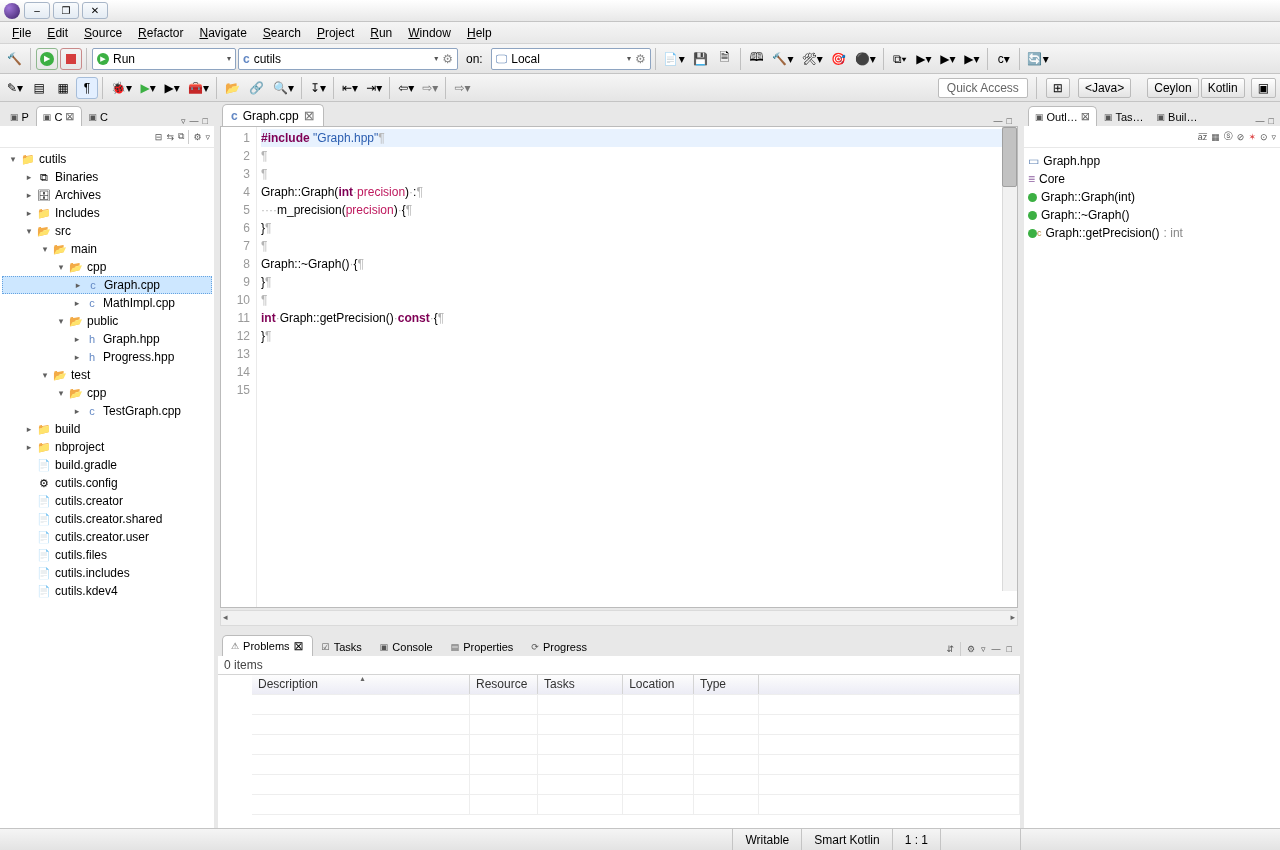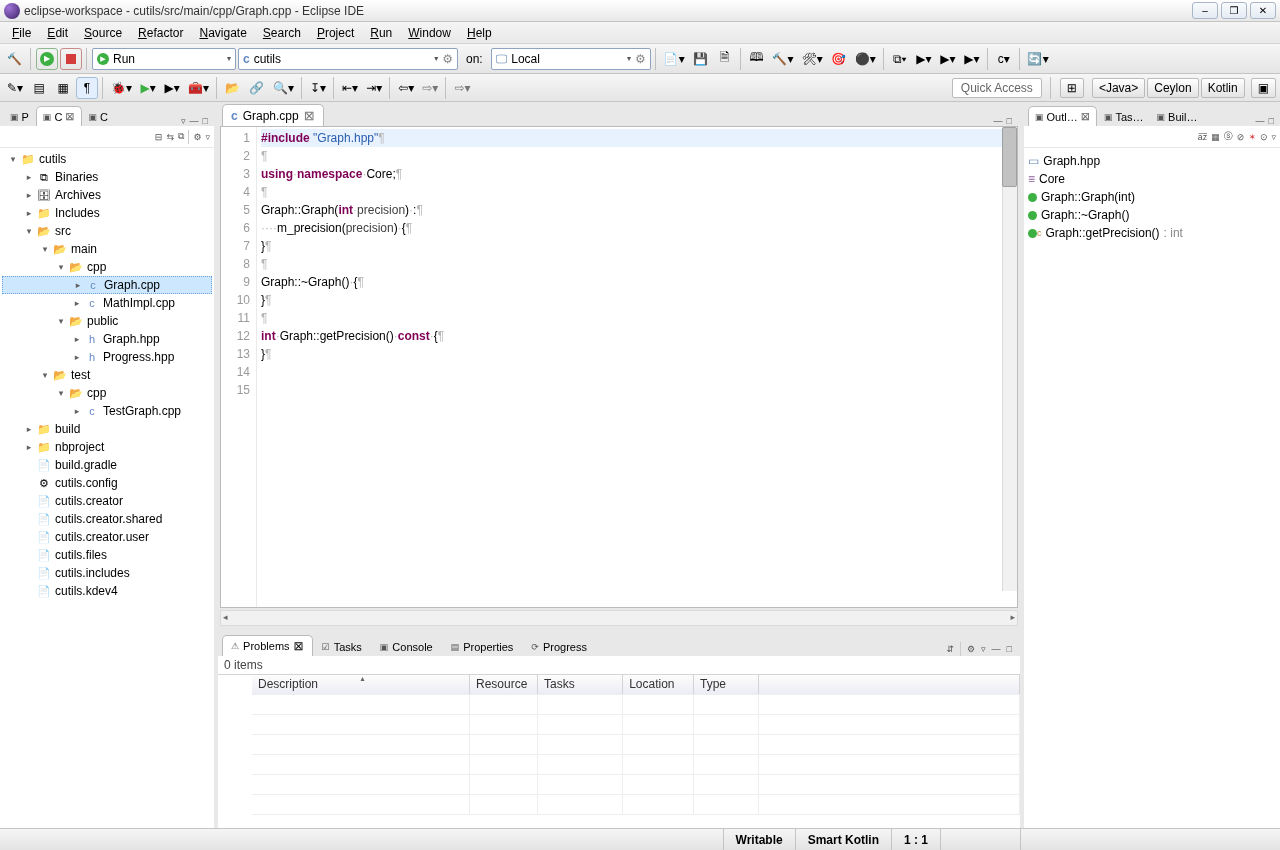--- a/index.html
+++ b/index.html
@@ -46,21 +46,21 @@
 .edtoolbar{margin-left:auto;display:flex;align-items:center;gap:4px;padding-right:8px;}
 .editor{flex:1;background:#fff;border:1px solid #bbb;margin:0 2px 2px 2px;display:flex;font-family:Consolas,monospace;font-size:13px;position:relative;}
 .gutter{width:36px;background:#fff;color:#9a9a9a;text-align:right;padding:2px 6px 2px 2px;user-select:none;border-right:1px solid #eaeaea;}
 .gline{height:18px;line-height:18px;}
 .code{flex:1;padding:2px 4px;overflow:auto;}
 .cline{height:18px;line-height:18px;white-space:pre;}
 .cline.cur{background:#e8f2fe;}
 .kw{color:#7f0055;font-weight:bold;}
 .str{color:#2a5db0;}
 .typ{color:#7f0055;font-weight:bold;}
-.par{color:#404040;}
+.par{color:#be185d;}
 .ws{color:#b4b4b4;}
 .vbar{position:absolute;right:0;top:0;bottom:16px;width:15px;background:#f1f1f1;border-left:1px solid #dadada;}
 .vbarT{position:absolute;right:0;top:0;width:15px;height:60px;background:#c2c2c2;border:1px solid #a0a0a0;border-radius:2px;}
 .hbar{height:16px;background:#f1f1f1;border:1px solid #dadada;margin:0 2px 2px 2px;position:relative;}
 
 .rightpane{width:260px;background:#fff;border-left:4px solid #e8e8e8;display:flex;flex-direction:column;}
 .outitems{flex:1;padding:4px;overflow:auto;}
 .oit{display:flex;align-items:center;height:18px;gap:4px;white-space:nowrap;}
 .dot{width:9px;height:9px;border-radius:50%;background:#3cb043;display:inline-block;}
 .rt{color:#888;}
@@ -70,29 +70,28 @@
 .btab{padding:3px 8px;display:flex;align-items:center;gap:4px;font-size:11px;cursor:pointer;border-top-left-radius:5px;border-top-right-radius:5px;border:1px solid transparent;border-bottom:none;}
 .btab.act{background:#fff;border-color:#bbb;}
 .probs{flex:1;display:flex;flex-direction:column;background:#fff;}
 .items{padding:2px 6px;color:#444;}
 .ptable{flex:1;border-top:1px solid #d4d4d4;overflow:auto;padding-left:34px;}
 .prow{display:flex;height:20px;border-bottom:1px solid #eee;}
 .phead .pcell{background:linear-gradient(#fdfdfd,#ececf5);border-right:1px solid #d4d4d4;font-weight:normal;color:#333;position:relative;}
 .pcell{padding:2px 6px;overflow:hidden;text-overflow:ellipsis;white-space:nowrap;}
 
 .status{height:22px;background:linear-gradient(#f5f5f5,#e3e3e3);border-top:1px solid #c4c4c4;display:flex;align-items:center;font-size:11px;}
-.scell{padding:0 12px;border-left:1px solid #c4c4c4;height:100%;display:flex;align-items:center;font-weight:bold;}
+.scell{padding:0 12px;border-left:1px solid #c4c4c4;height:100%;display:flex;align-items:center;}
 .micro{font-size:9px;color:#555;}
 </style>
 </head>
 <body>
 
 <div class="titlebar">
   <div class="ic"></div>
-  <div class="title">eclipse-workspace - cutils/src/main/cpp/Graph.cpp - Eclipse IDE</div>
   <div class="winbtns">
     <div class="winbtn">–</div>
     <div class="winbtn">❐</div>
     <div class="winbtn">✕</div>
   </div>
 </div>
 
 <div class="menubar" id="menubar">
     <span class="mn"><u>F</u>ile</span>
     <span class="mn"><u>E</u>dit</span>
@@ -179,21 +178,21 @@
   <div class="tsep"></div>
   <div class="tbtn">⇦▾</div>
   <div class="tbtn" style="opacity:.5">⇨▾</div>
   <div class="tsep"></div>
   <div class="tbtn" style="opacity:.5">⇨▾</div>
 
   <div style="margin-left:auto;display:flex;align-items:center;gap:6px">
     <div class="quickaccess">Quick Access</div>
     <div class="tsep"></div>
     <div class="perspbtn">⊞</div>
-    <span id="persps"><span class="perspbtn" style="margin-left: 2px;">&lt;Java&gt;</span><span class="perspbtn" style="margin-left: 2px;">Ceylon</span><span class="perspbtn" style="margin-left: 2px;">Kotlin</span></span>
+    <span id="persps"><span class="perspbtn" style="margin-left: 2px;">&lt;Java&gt;</span><span class="perspbtn" style="margin-left: 16px;">Ceylon</span><span class="perspbtn" style="margin-left: 2px;">Kotlin</span></span>
     <div class="perspbtn">▣</div>
   </div>
 </div>
 
 <div class="main">
 
   <div class="leftpane">
     <div class="viewtabs" id="lefttabs">
         <div class="vtab"><span class="micro">▣</span>P</div>
         <div class="vtab act"><span class="micro">▣</span>C <span class="x">⊠</span></div>
@@ -368,21 +367,20 @@
             <div class="gline">10</div>
             <div class="gline">11</div>
             <div class="gline">12</div>
             <div class="gline">13</div>
             <div class="gline">14</div>
             <div class="gline">15</div>
           </div>
         <div class="code" id="code">
             <div class="cline cur"><span class="kw">#include</span> <span class="str">"Graph.hpp"</span><span class="ws">¶</span></div>
             <div class="cline"><span class="ws">¶</span></div>
-            <div class="cline"><span class="kw">using</span><span class="ws">·</span><span class="kw">namespace</span><span class="ws">·</span>Core;<span class="ws">¶</span></div>
             <div class="cline"><span class="ws">¶</span></div>
             <div class="cline">Graph::Graph(<span class="typ">int</span><span class="ws">·</span><span class="par">precision</span>)<span class="ws">·</span>:<span class="ws">¶</span></div>
             <div class="cline"><span class="ws">····</span>m_precision(<span class="par">precision</span>)<span class="ws">·</span>{<span class="ws">¶</span></div>
             <div class="cline">}<span class="ws">¶</span></div>
             <div class="cline"><span class="ws">¶</span></div>
             <div class="cline">Graph::~Graph()<span class="ws">·</span>{<span class="ws">¶</span></div>
             <div class="cline">}<span class="ws">¶</span></div>
             <div class="cline"><span class="ws">¶</span></div>
             <div class="cline"><span class="typ">int</span><span class="ws">·</span>Graph::getPrecision()<span class="ws">·</span><span class="kw">const</span><span class="ws">·</span>{<span class="ws">¶</span></div>
             <div class="cline">}<span class="ws">¶</span></div>

